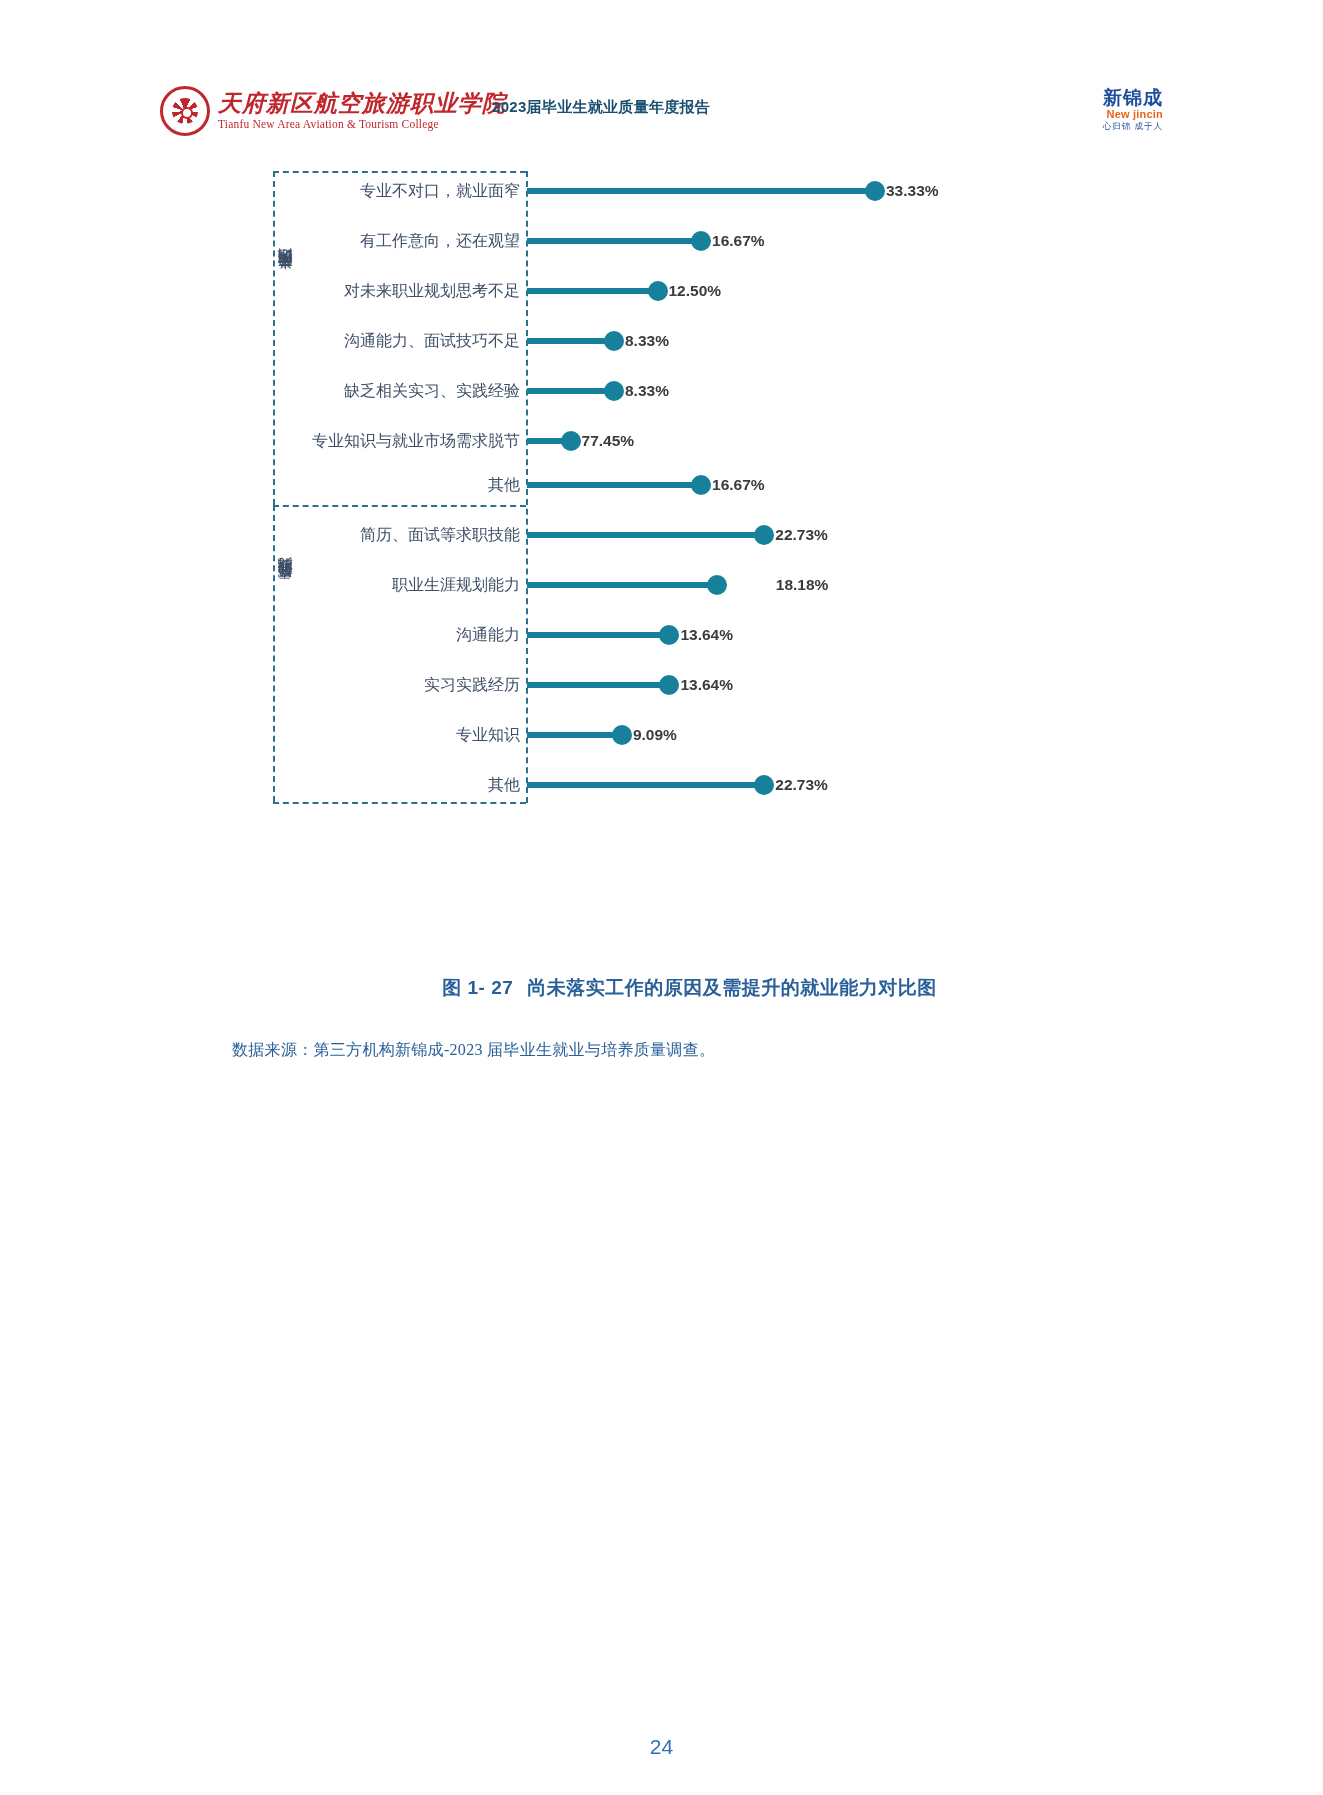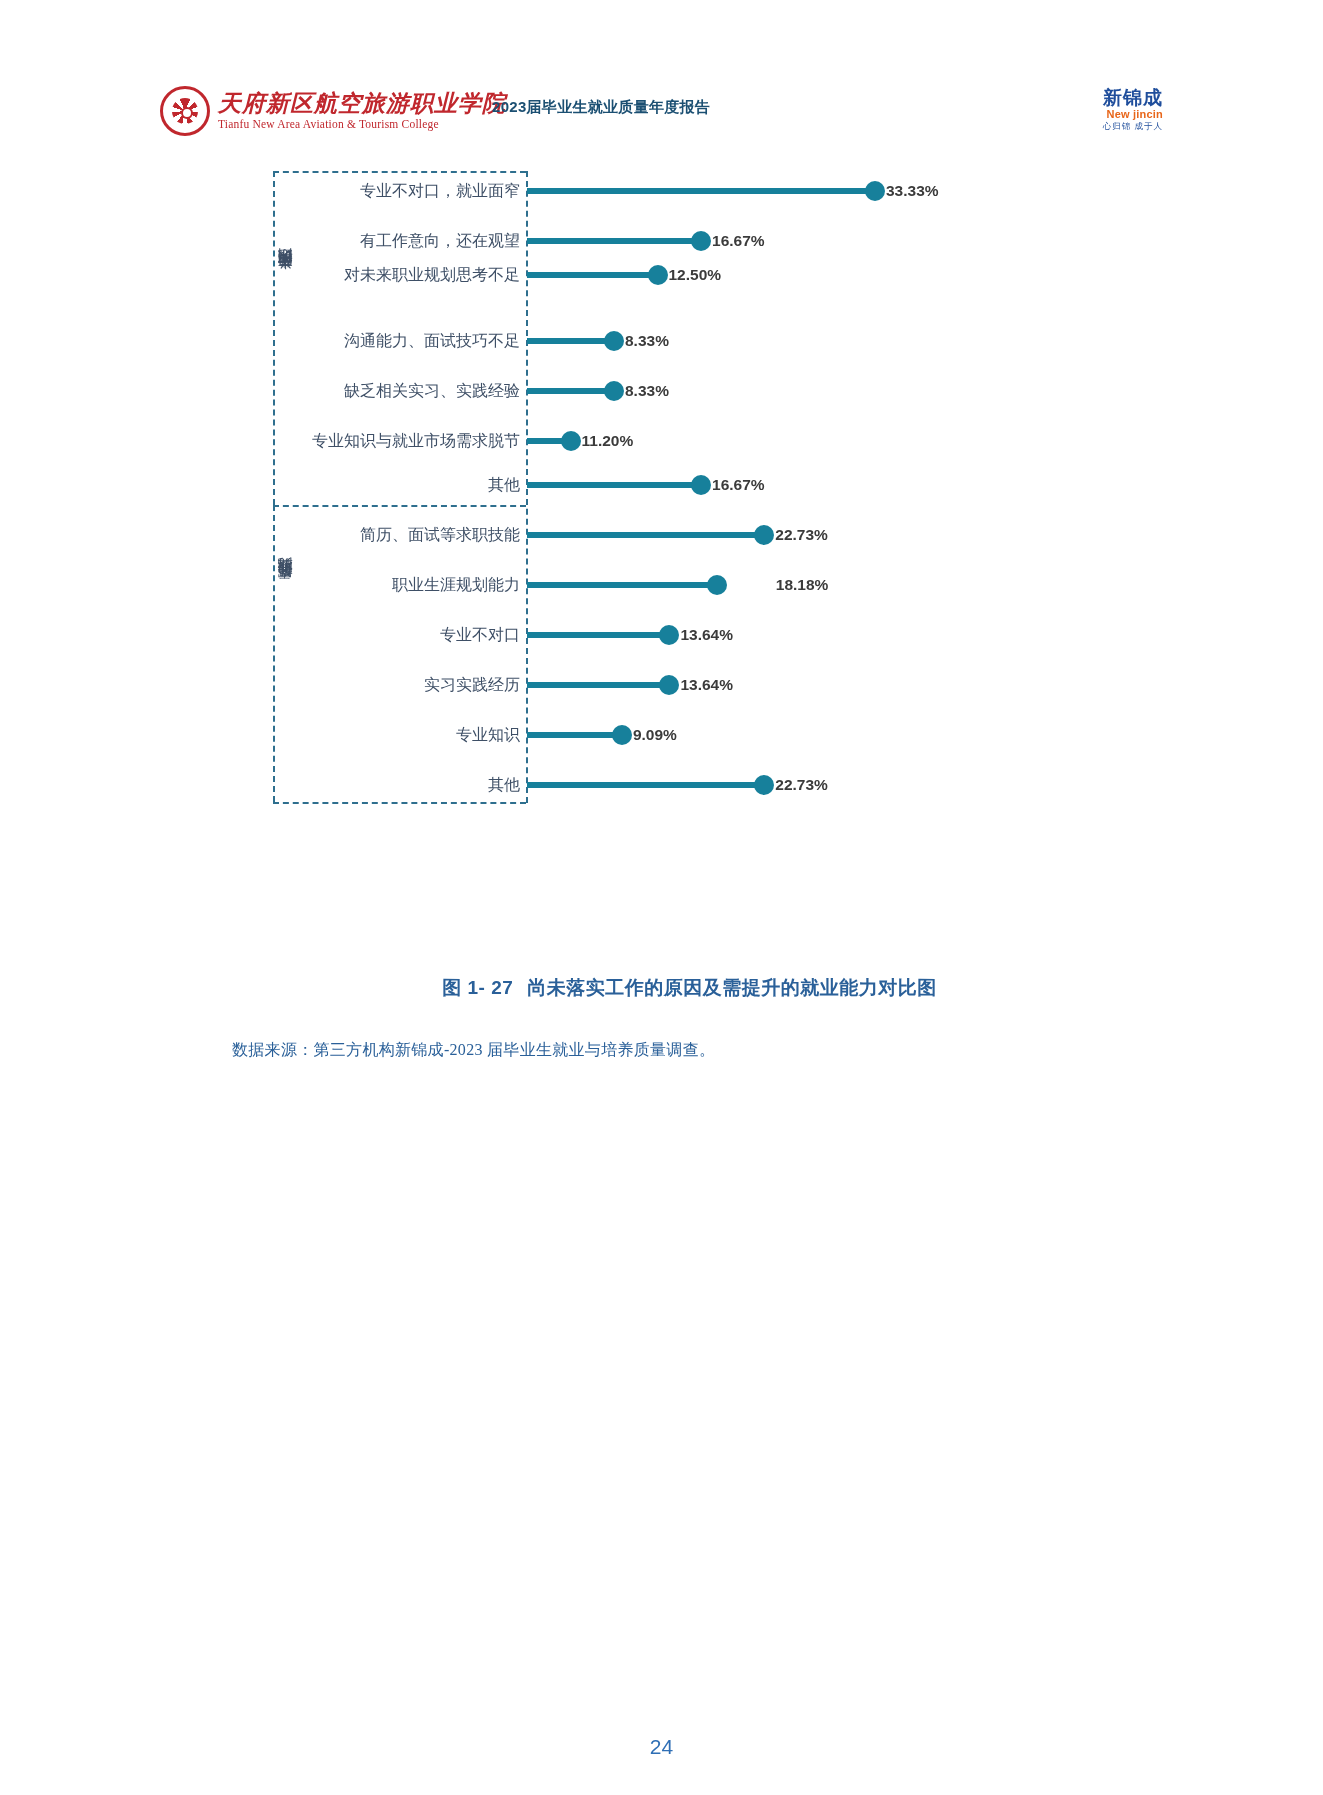--- a/index.html
+++ b/index.html
@@ -192,21 +192,21 @@
           <div class="stem" style="width: 348px;"></div>
           <div class="dot" style="left: 865px;"></div>
           <div class="val" style="left: 886px;">33.33%</div>
         </div>
         <div class="row" style="top: 62px; padding-left: 48px;">
           <div class="rlab" style="left: 306px;">有工作意向，还在观望</div>
           <div class="stem" style="width: 174.052px;"></div>
           <div class="dot" style="left: 691.052px;"></div>
           <div class="val" style="left: 712.052px;">16.67%</div>
         </div>
-        <div class="row" style="top: 96px;">
+        <div class="row" style="top: 112px;">
           <div class="rlab" style="left: 306px;">对未来职业规划思考不足</div>
           <div class="stem" style="width: 130.513px;"></div>
           <div class="dot" style="left: 647.513px;"></div>
           <div class="val" style="left: 668.513px;">12.50%</div>
         </div>
         <div class="row" style="top: 162px;">
           <div class="rlab" style="left: 306px;">沟通能力、面试技巧不足</div>
           <div class="stem" style="width: 86.9739px;"></div>
           <div class="dot" style="left: 603.974px;"></div>
           <div class="val" style="left: 624.974px;">8.33%</div>
@@ -214,42 +214,42 @@
         <div class="row" style="top: 212px;">
           <div class="rlab" style="left: 306px;">缺乏相关实习、实践经验</div>
           <div class="stem" style="width: 86.9739px;"></div>
           <div class="dot" style="left: 603.974px;"></div>
           <div class="val" style="left: 624.974px;">8.33%</div>
         </div>
         <div class="row" style="top: 262px;">
           <div class="rlab" style="left: 306px;">专业知识与就业市场需求脱节</div>
           <div class="stem" style="width: 43.5392px;"></div>
           <div class="dot" style="left: 560.539px;"></div>
-          <div class="val" style="left: 581.539px;">11.20%</div>
+          <div class="val" style="left: 581.539px;">77.45%</div>
         </div>
         <div class="row" style="top: 306px;">
           <div class="rlab" style="left: 306px;">其他</div>
           <div class="stem" style="width: 174.052px;"></div>
           <div class="dot" style="left: 691.052px;"></div>
           <div class="val" style="left: 712.052px;">16.67%</div>
         </div>
         <div class="row" style="top: 356px;">
           <div class="rlab" style="left: 306px;">简历、面试等求职技能</div>
           <div class="stem" style="width: 237.325px;"></div>
           <div class="dot" style="left: 754.325px;"></div>
           <div class="val" style="left: 775.325px;">22.73%</div>
         </div>
         <div class="row" style="top: 406px;">
           <div class="rlab" style="left: 306px;">职业生涯规划能力</div>
           <div class="stem" style="width: 189.818px;"></div>
           <div class="dot" style="left: 706.818px;"></div>
           <div class="val" style="left: 727.818px; margin-left: 48px;">18.18%</div>
         </div>
         <div class="row" style="top: 456px;">
-          <div class="rlab" style="left: 306px;">专业不对口</div>
+          <div class="rlab" style="left: 306px;">沟通能力</div>
           <div class="stem" style="width: 142.416px;"></div>
           <div class="dot" style="left: 659.416px;"></div>
           <div class="val" style="left: 680.416px;">13.64%</div>
         </div>
         <div class="row" style="top: 506px;">
           <div class="rlab" style="left: 306px;">实习实践经历</div>
           <div class="stem" style="width: 142.416px;"></div>
           <div class="dot" style="left: 659.416px;"></div>
           <div class="val" style="left: 680.416px;">13.64%</div>
         </div>

